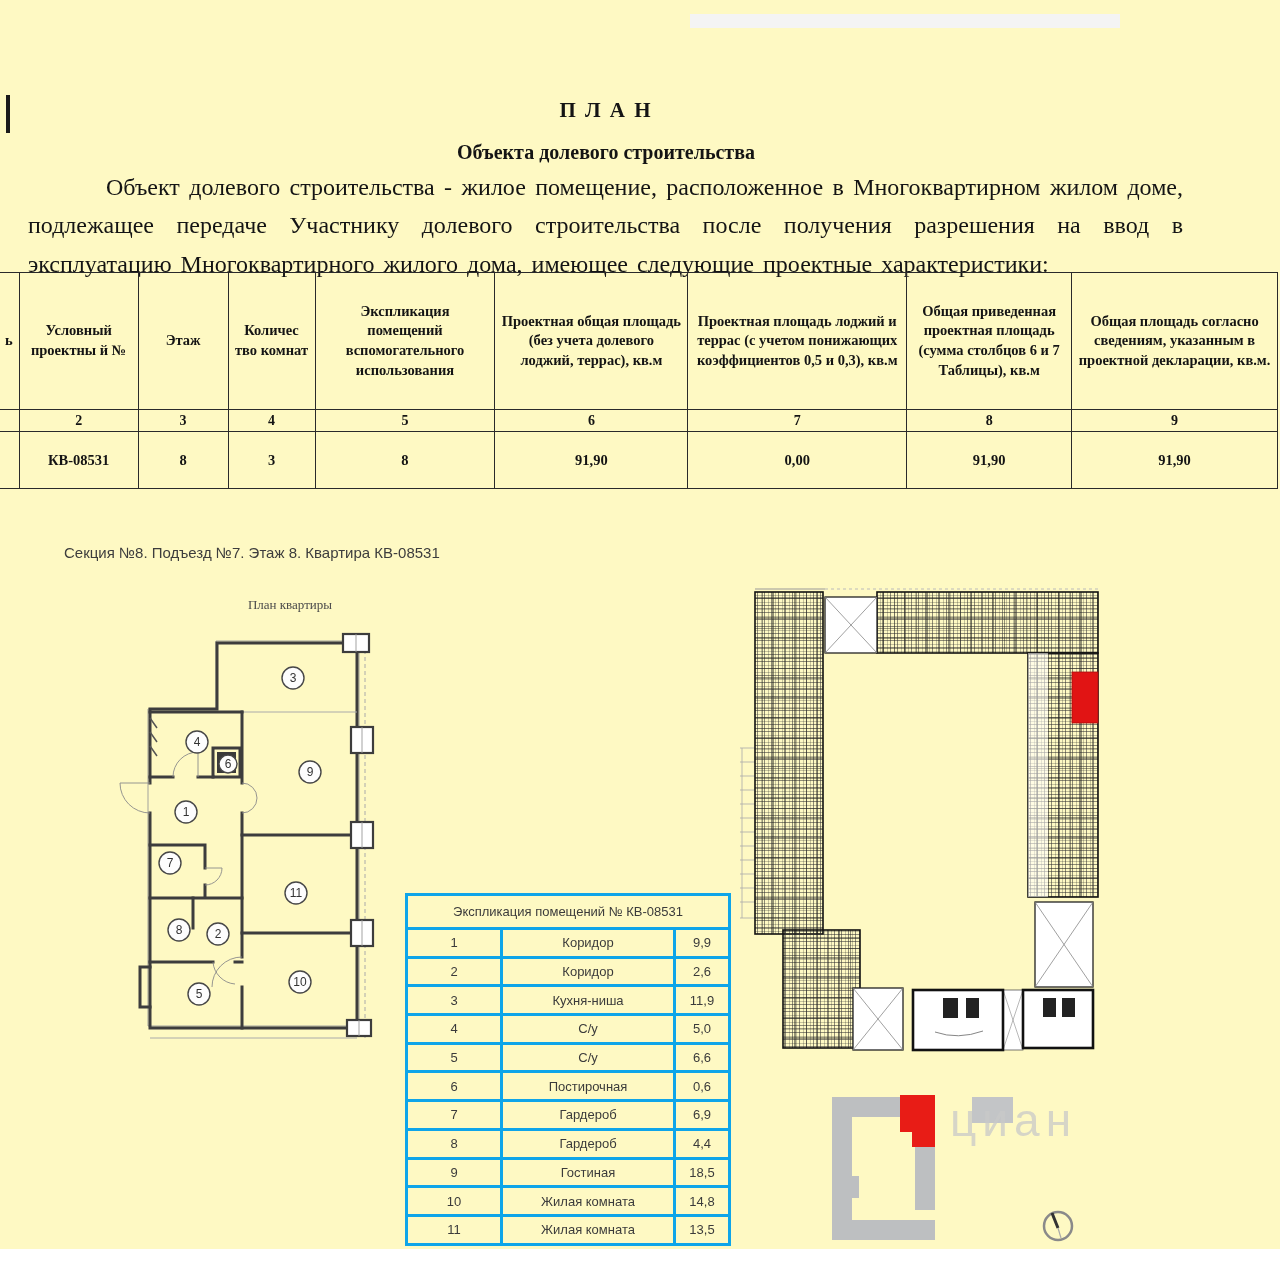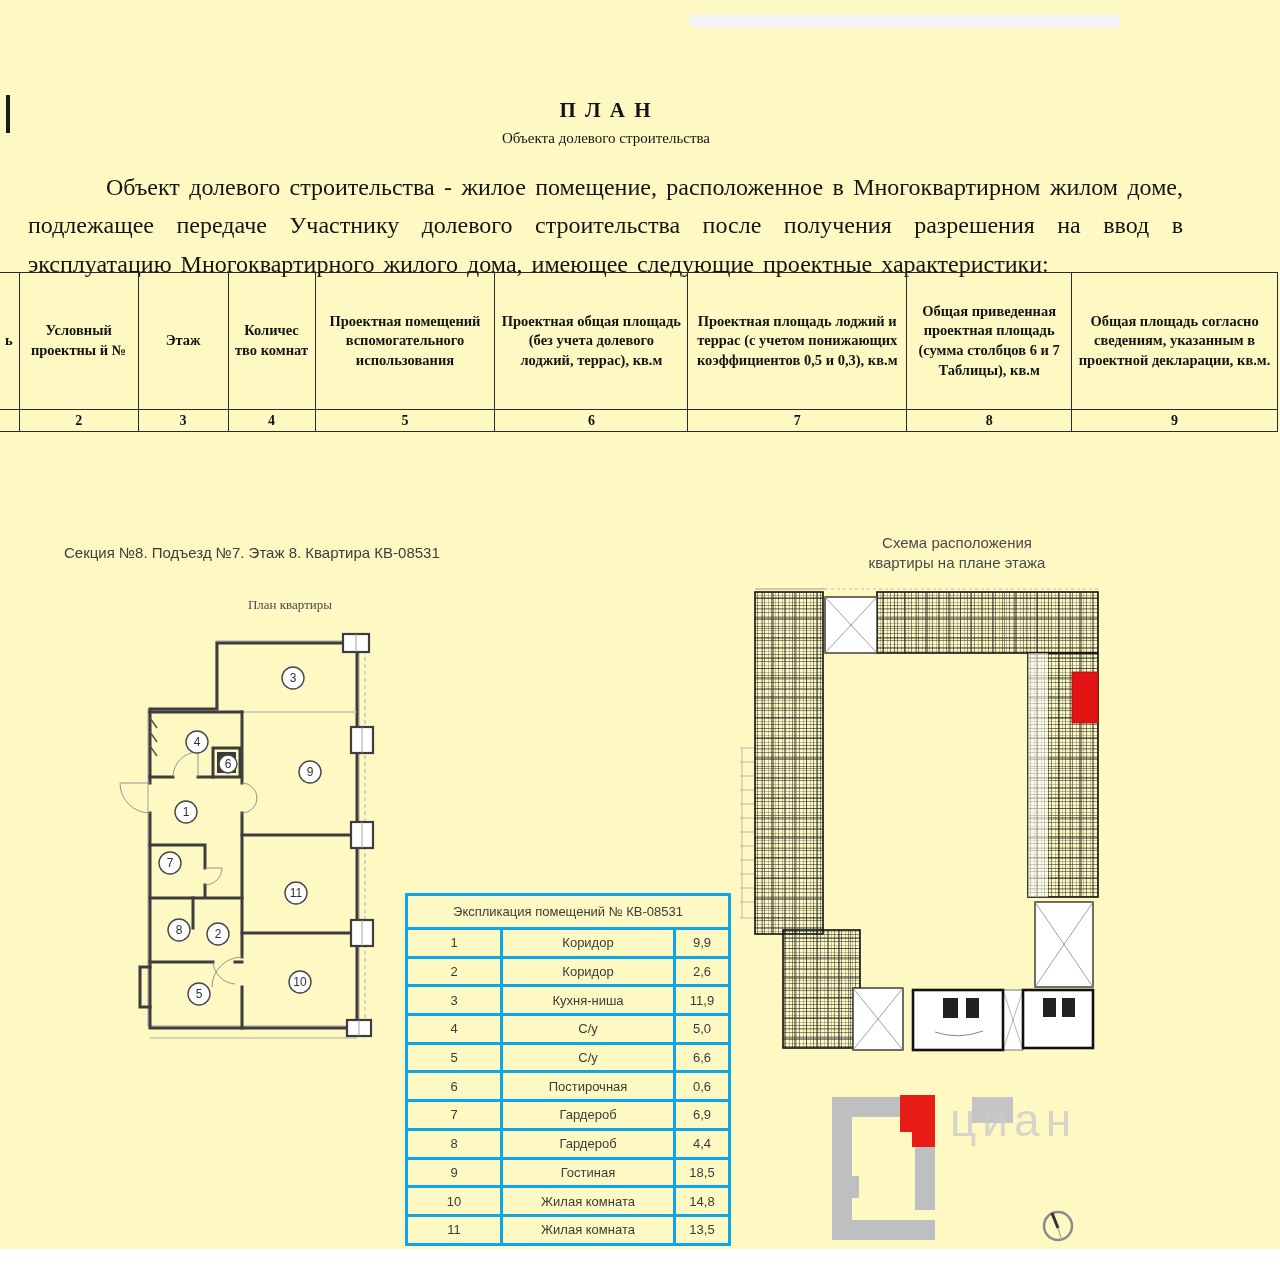--- a/index.html
+++ b/index.html
@@ -1,21 +1,21 @@
 <!DOCTYPE html>
 <html><head>
 <meta charset="utf-8">
 <style>
   html,body{margin:0;padding:0;background:#fff;}
   #page{position:relative;width:1280px;height:1249px;background:#fef9c3;overflow:hidden;
         font-family:"Liberation Serif",serif;color:#141414;}
   
   #titleblock{position:absolute;left:0;top:98px;width:1212px;text-align:center;}
   #doc-title{font-size:21px;font-weight:bold;letter-spacing:2px;}
-  #doc-subtitle{font-size:15px;font-weight:400;margin-top:7px;}
+  #doc-subtitle{font-size:20px;font-weight:700;margin-top:18px;}
   #intro{position:absolute;left:28px;top:168px;width:1155px;font-size:24px;line-height:1.6;
          text-align:justify;text-indent:78px;word-spacing:3px;}
   
   #char-table{position:absolute;left:-2px;top:272px;border-collapse:collapse;table-layout:fixed;}
   #char-table td,#char-table th{border:1.6px solid #2a2a2a;padding:2px 6px;text-align:center;
          vertical-align:middle;font-family:"Liberation Serif",serif;}
   #char-table th{font-size:14.5px;font-weight:bold;line-height:1.35;}
   #char-table .numrow td{height:21px;font-size:14px;font-weight:bold;padding:0 4px;}
   #char-table .valrow td{height:52px;font-size:14.5px;font-weight:bold;}
   #char-table .hrow th{height:132px;}
@@ -76,46 +76,53 @@
         <col style="width:219px">
         <col style="width:165px">
         <col style="width:206px">
     </colgroup>
     <tbody>
         <tr class="hrow">
       <th>ь</th>
       <th>Условный проектны й №</th>
       <th>Этаж</th>
       <th>Количес тво комнат</th>
-      <th>Проектная помещений вспомогательного использования</th>
+      <th>Экспликация помещений вспомогательного использования</th>
       <th>Проектная общая площадь (без учета долевого лоджий, террас), кв.м</th>
       <th>Проектная площадь лоджий и террас (с учетом понижающих коэффициентов 0,5 и 0,3), кв.м</th>
       <th>Общая приведенная проектная площадь (сумма столбцов 6 и 7 Таблицы), кв.м</th>
       <th>Общая площадь согласно сведениям, указанным в проектной декларации, кв.м.</th>
     </tr>
     <tr class="numrow">
       <td></td>
       <td>2</td>
       <td>3</td>
       <td>4</td>
       <td>5</td>
       <td>6</td>
       <td>7</td>
       <td>8</td>
       <td>9</td>
     </tr>
+    <tr class="valrow">
+      <td></td>
+      <td>КВ-08531</td>
+      <td>8</td>
+      <td>3</td>
+      <td>8</td>
+      <td>91,90</td>
+      <td>0,00</td>
+      <td>91,90</td>
+      <td>91,90</td>
+    </tr>
   </tbody>
     </table>
 
   <div id="section-caption" class="sans">Секция №8. Подъезд №7. Этаж 8. Квартира КВ-08531</div>
 
-  <div id="scheme-title" class="sans">
-    <div>Схема расположения</div>
-    <div>квартиры на плане этажа</div>
-  </div>
 
   <div id="plan-title" class="sans">План квартиры</div>
 
   <svg id="plan-svg" width="290" height="420" viewBox="0 0 290 420">
 
     <path class="wallthin" d="M111,11 H254 V396 H43 V79 H111 Z"></path>
     <path class="divider" d="M45,408 H252"></path>
     <path class="divider" stroke-dasharray="4,3" d="M260,13 V408"></path>
 
     <path class="wall" d="M112,13 H252 V398 H45 V183 M45,153 V79 H112 V13"></path>

